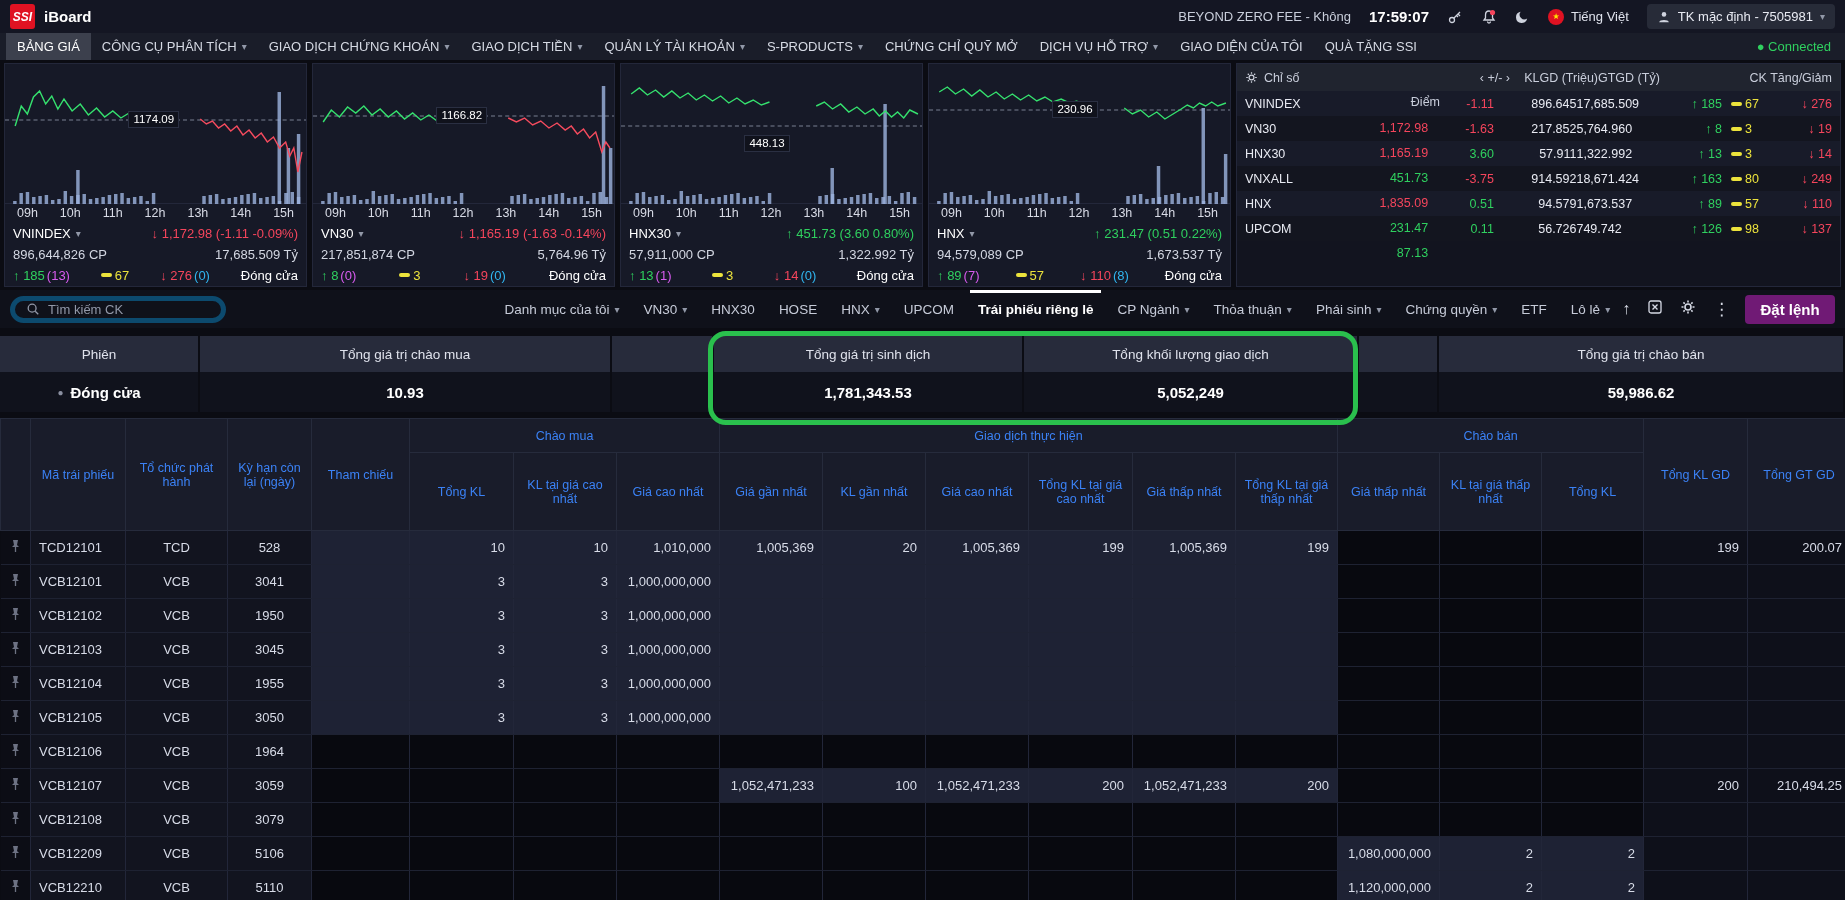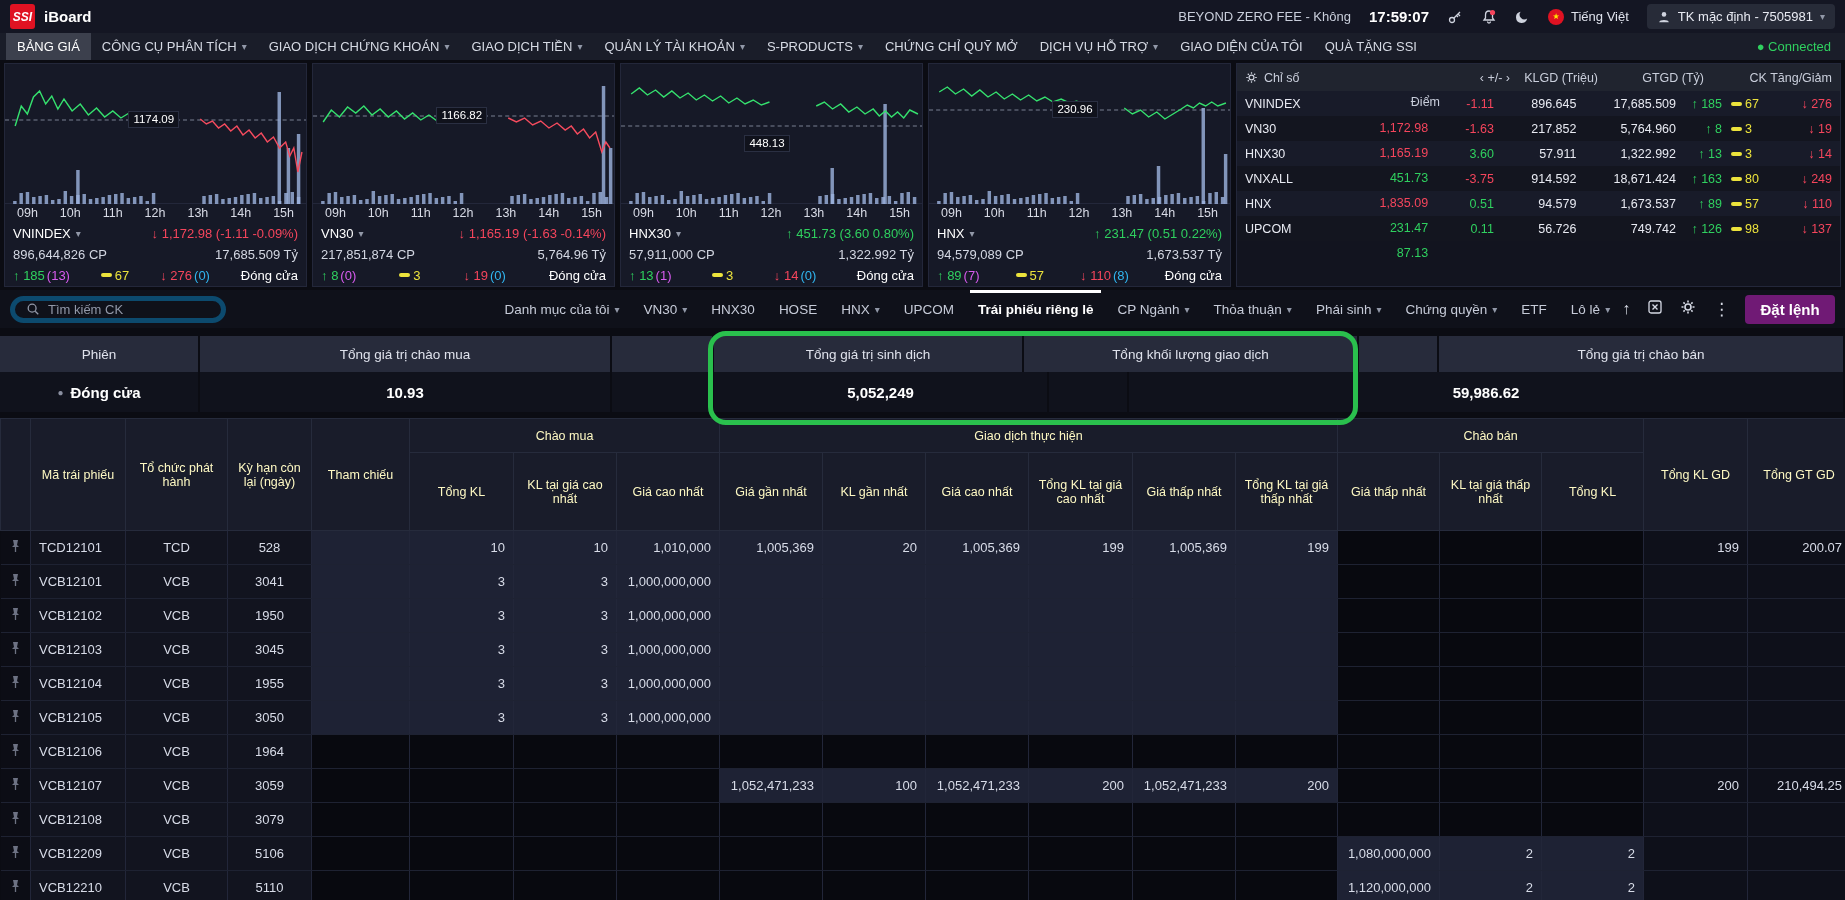--- a/index.html
+++ b/index.html
@@ -51,21 +51,21 @@
   .b-down{color:var(--red);} .b-fl{color:var(--cyan);margin-left:2px;}
   .b-session{color:#fff;}
 
   
   .index-panel{flex:1;background:#12141f;border:1px solid #23273a;font-size:12.5px;overflow:hidden;}
   .ix-row{display:flex;align-items:center;height:25px;padding:0 8px;}
   .ix-row.head{background:#20242f;color:#c9cedb;height:27px;}
   .ix-row.r0{background:#181b29;} .ix-row.r1{background:#13151f;}
   .w-name{width:100px;display:flex;gap:6px;align-items:center;white-space:nowrap;}
   .w-point{width:95px;text-align:right;margin-top:48px;} .w-chg{width:70px;text-align:right;}
-  .w-klgd{width:88px;text-align:right;} .w-gtgd{width:106px;text-align:right;}
+  .w-klgd{width:88px;text-align:right;} .w-gtgd{width:106px;text-align:left;}
   .w-breadth{flex:1;display:flex;justify-content:flex-end;gap:9px;align-items:center;}
   .tr{color:var(--red);} .tg{color:var(--green);} .twh{color:#e8eaf2;}
   .bw{min-width:46px;text-align:right;}
 
   
   .toolbar{height:38px;display:flex;align-items:center;padding:0 10px;position:relative;background:#0f111a;}
   .searchbox{width:230px;height:27px;border:5px solid #0c4a6e;border-radius:14px;display:flex;align-items:center;
     gap:8px;padding:0 11px;color:#9298a8;font-size:13px;}
   .tab-spacer{width:288px;}
   .tab{padding:0 12px;font-size:13.5px;color:#c6cbd8;height:38px;display:flex;align-items:center;gap:5px;
@@ -85,21 +85,21 @@
   .sum-head .cell{height:36px;background:#272b3b;font-size:13.5px;color:#dfe2ec;}
   .sum-vals .cell{height:40px;background:#10121c;font-size:15px;color:#fff;font-weight:600;}
   .sw1{width:200px;} .sw2{width:412px;} .swg1{width:102px;} .sw3{width:310px;} .sw4{width:335px;}
   .swg2{width:80px;} .sw5{flex:1;}
   .dot{color:#8a8fa0;margin-right:7px;font-size:10px;}
   .ring{position:absolute;left:708px;top:331px;width:650px;height:94px;border:5px solid #2ac04d;
     border-radius:18px;pointer-events:none;z-index:5;}
 
   
   table.bond{margin-top:6px;border-collapse:collapse;table-layout:fixed;width:1845px;font-size:13px;}
-  table.bond th{background:#191c2a;color:#fef9c3;font-weight:normal;border:1px solid #262b3c;
+  table.bond th{background:#191c2a;color:#3b82f6;font-weight:normal;border:1px solid #262b3c;
     font-size:12.5px;padding:2px 6px;}
   .th-group{height:34px;} .th-sub{height:78px;}
   table.bond td{border-right:1px solid #222639;border-bottom:1px solid #1e2232;height:34px;
     padding:0 8px;white-space:nowrap;overflow:hidden;color:#d8dce8;}
   td.cl{background:#12141f;} td.cn{background:#1e2234;} td.cb{background:#08090f;} td.cr{background:#0e101a;}
   td.cpin{background:#0c0d15;text-align:center;padding:0;}
   td.al{text-align:left;} td.ac{text-align:center;} td.ar{text-align:right;}
   td.tg{color:var(--green);}
 </style>
 </head>
@@ -646,20 +646,21 @@
     <div class="cell swg2"></div>
     <div class="cell sw5">Tổng giá trị chào bán</div>
   </div>
   <div class="sum-row sum-vals">
     <div class="cell sw1">
         <span class="dot">●</span>
         <span>Đóng cửa</span>
       </div>
     <div class="cell sw2">10.93</div>
     <div class="cell swg1"></div>
+    <div class="cell sw3">1,781,343.53</div>
     <div class="cell sw4">5,052,249</div>
     <div class="cell swg2"></div>
     <div class="cell sw5">59,986.62</div>
   </div>
 </div>
 
 <div class="ring"></div>
 
 <table class="bond">
   <colgroup id="bond-colgroup">

